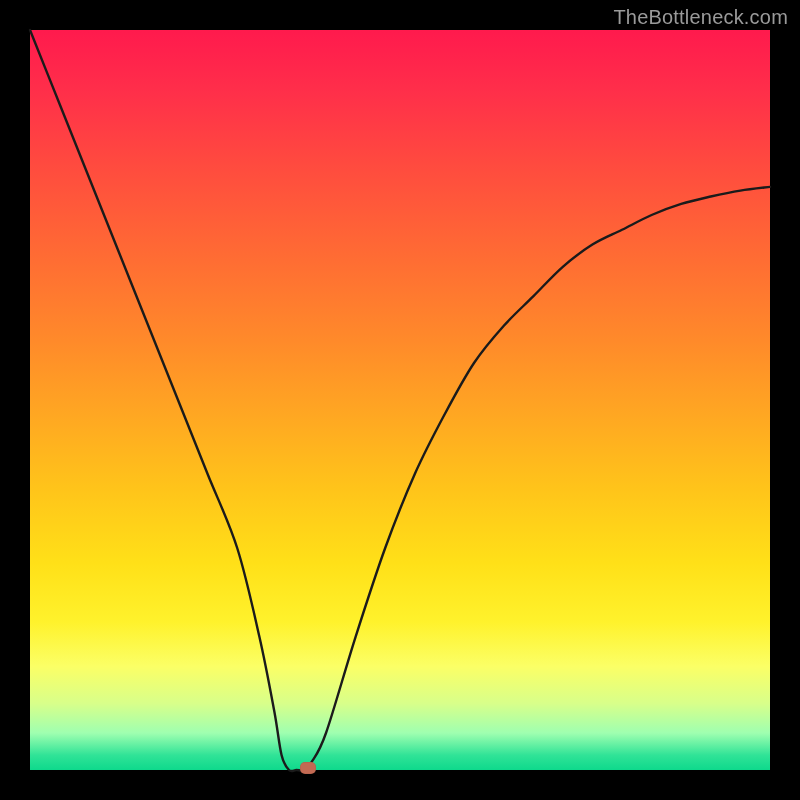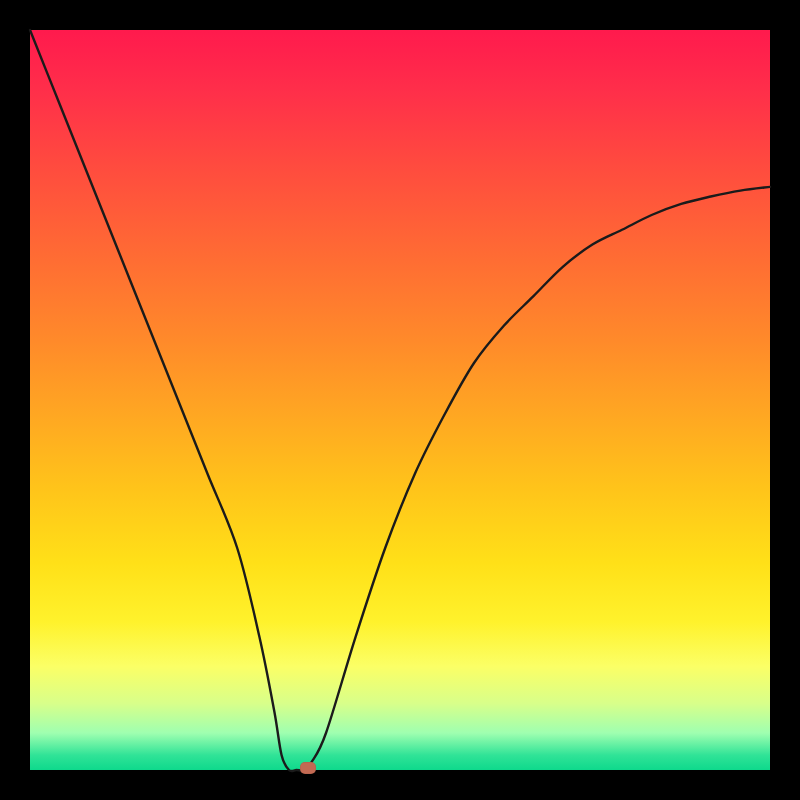--- a/index.html
+++ b/index.html
@@ -76,13 +76,14 @@
 
   <div class="plot-area">
 
     <svg class="curve" viewBox="0 0 740 740" preserveAspectRatio="none">
       <path fill="none" stroke="#1b1b1b" stroke-width="2.4" stroke-linecap="round" stroke-linejoin="round" d="M 0.00 0.00 C 4.93 12.33, 19.73 49.33, 29.60 74.00 C 39.47 98.67, 49.33 123.33, 59.20 148.00 C 69.07 172.67, 78.93 197.33, 88.80 222.00 C 98.67 246.67, 108.53 271.33, 118.40 296.00 C 128.27 320.67, 138.13 345.33, 148.00 370.00 C 157.87 394.67, 167.73 419.33, 177.60 444.00 C 187.47 468.67, 198.57 490.87, 207.20 518.00 C 215.83 545.13, 223.23 579.67, 229.40 606.80 C 235.57 633.93, 240.50 661.07, 244.20 680.80 C 247.90 700.53, 249.13 715.33, 251.60 725.20 C 254.07 735.07, 256.53 737.53, 259.00 740.00 C 261.47 742.47, 263.93 740.00, 266.40 740.00 C 268.87 740.00, 271.33 741.23, 273.80 740.00 C 276.27 738.77, 277.50 738.77, 281.20 732.60 C 284.90 726.43, 288.60 723.97, 296.00 703.00 C 303.40 682.03, 315.73 637.63, 325.60 606.80 C 335.47 575.97, 345.33 545.13, 355.20 518.00 C 365.07 490.87, 374.93 466.20, 384.80 444.00 C 394.67 421.80, 404.53 403.30, 414.40 384.80 C 424.27 366.30, 434.13 347.80, 444.00 333.00 C 453.87 318.20, 463.73 307.10, 473.60 296.00 C 483.47 284.90, 493.33 276.27, 503.20 266.40 C 513.07 256.53, 522.93 245.43, 532.80 236.80 C 542.67 228.17, 552.53 220.77, 562.40 214.60 C 572.27 208.43, 582.13 204.73, 592.00 199.80 C 601.87 194.87, 611.73 189.32, 621.60 185.00 C 631.47 180.68, 641.33 176.98, 651.20 173.90 C 661.07 170.82, 670.93 168.72, 680.80 166.50 C 690.67 164.28, 700.53 162.18, 710.40 160.58 C 720.27 158.98, 735.07 157.50, 740.00 156.88"></path>
     </svg>
 
     <div class="marker" style="left: 269.5px; top: 732px; background: rgb(195, 106, 83);"></div>
   </div>
 
+  <div class="watermark">TheBottleneck.com</div>
 </div>
 
 </body></html>

